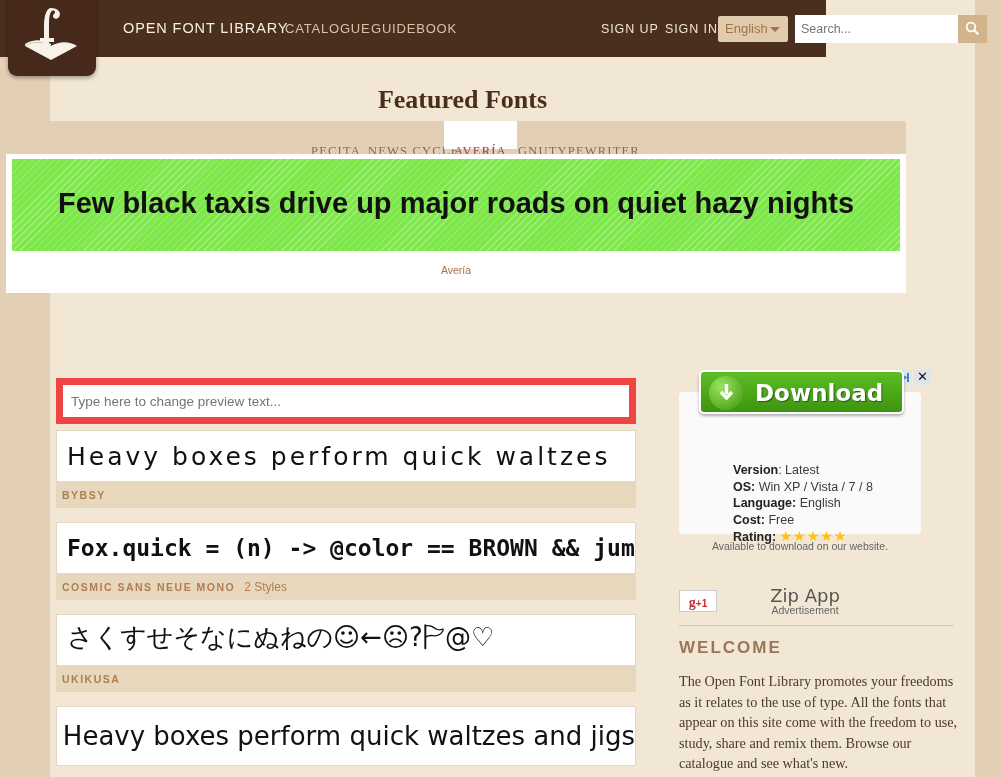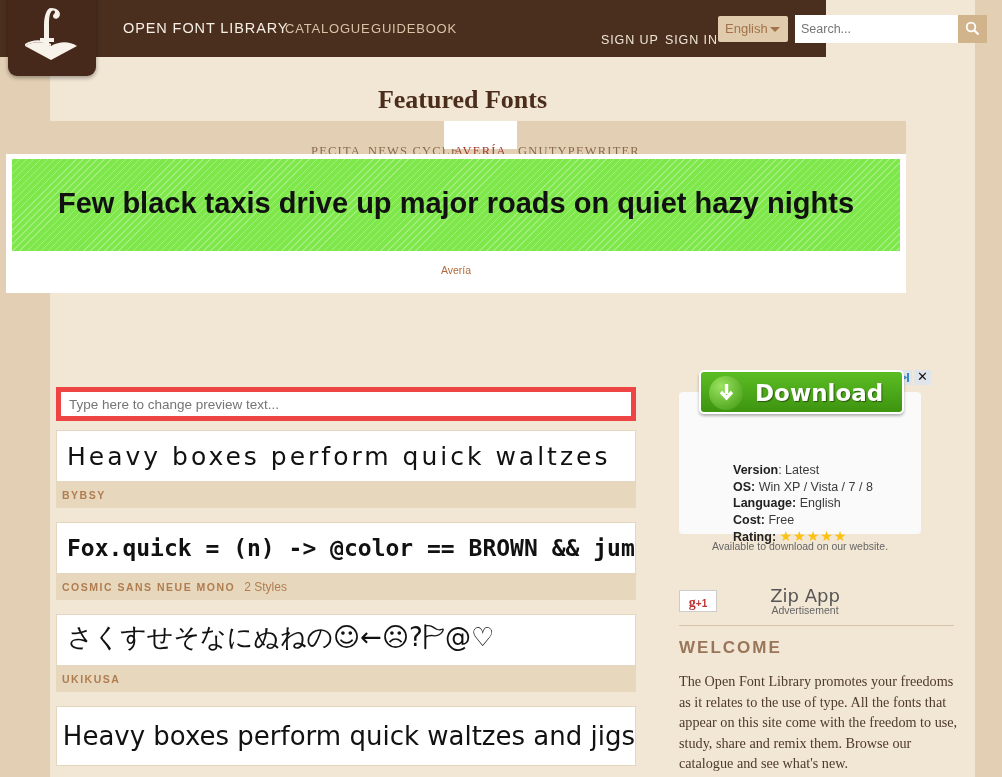--- a/index.html
+++ b/index.html
@@ -43,21 +43,21 @@
   .nav-link {
     position: absolute; top: 21px;
     color: #d9c3a8; font-size: 13px; letter-spacing: .8px;
     cursor: pointer;
   }
   #nav-catalogue { left: 285px; }
   #nav-guidebook { left: 371px; }
 
   .auth-link {
     position: absolute; top: 22px;
-    color: #efe5d6; font-size: 12.5px; letter-spacing: .9px; cursor: pointer; margin-top: 11px;
+    color: #efe5d6; font-size: 12.5px; letter-spacing: .9px; cursor: pointer;
   }
   #link-signup { left: 601px; }
   #link-signin { left: 665px; }
 
   .lang-select {
     position: absolute; left: 718px; top: 16px;
     width: 70px; height: 26px;
     background: #e0cbac; border: none; border-radius: 2px;
     color: #a2724b; font-size: 13px;
     padding-left: 7px; line-height: 26px; cursor: pointer;
@@ -131,25 +131,24 @@
     line-height: 44px;
   }
   .featured-caption {
     position: absolute; left: 0; top: 110px; width: 900px;
     text-align: center; font-size: 10.5px; color: #b06b3a;
   }
 
   
   .preview-input {
     position: absolute; left: 56px; top: 378px;
-    width: 580px; height: 34px;
-    background: #fff; border: 5px solid #ef4444;
+    width: 580px; height: 46px;
+    background: #fff; border: 7px solid #ef4444;
     font-size: 13.5px; color: #c2ab92; padding-left: 8px;
     font-family: "Liberation Sans", sans-serif;
-    margin-top: 9px;
   }
 
   .font-row { position: absolute; left: 56px; width: 580px; }
   .font-sample {
     height: 52px; background: #fff; border: 1px solid #e4d6bf;
     overflow: hidden; white-space: nowrap;
     display: flex; align-items: center; padding-left: 10px;
   }
   .font-sample span { font-size: 25px; color: #111; }
   .font-meta {

